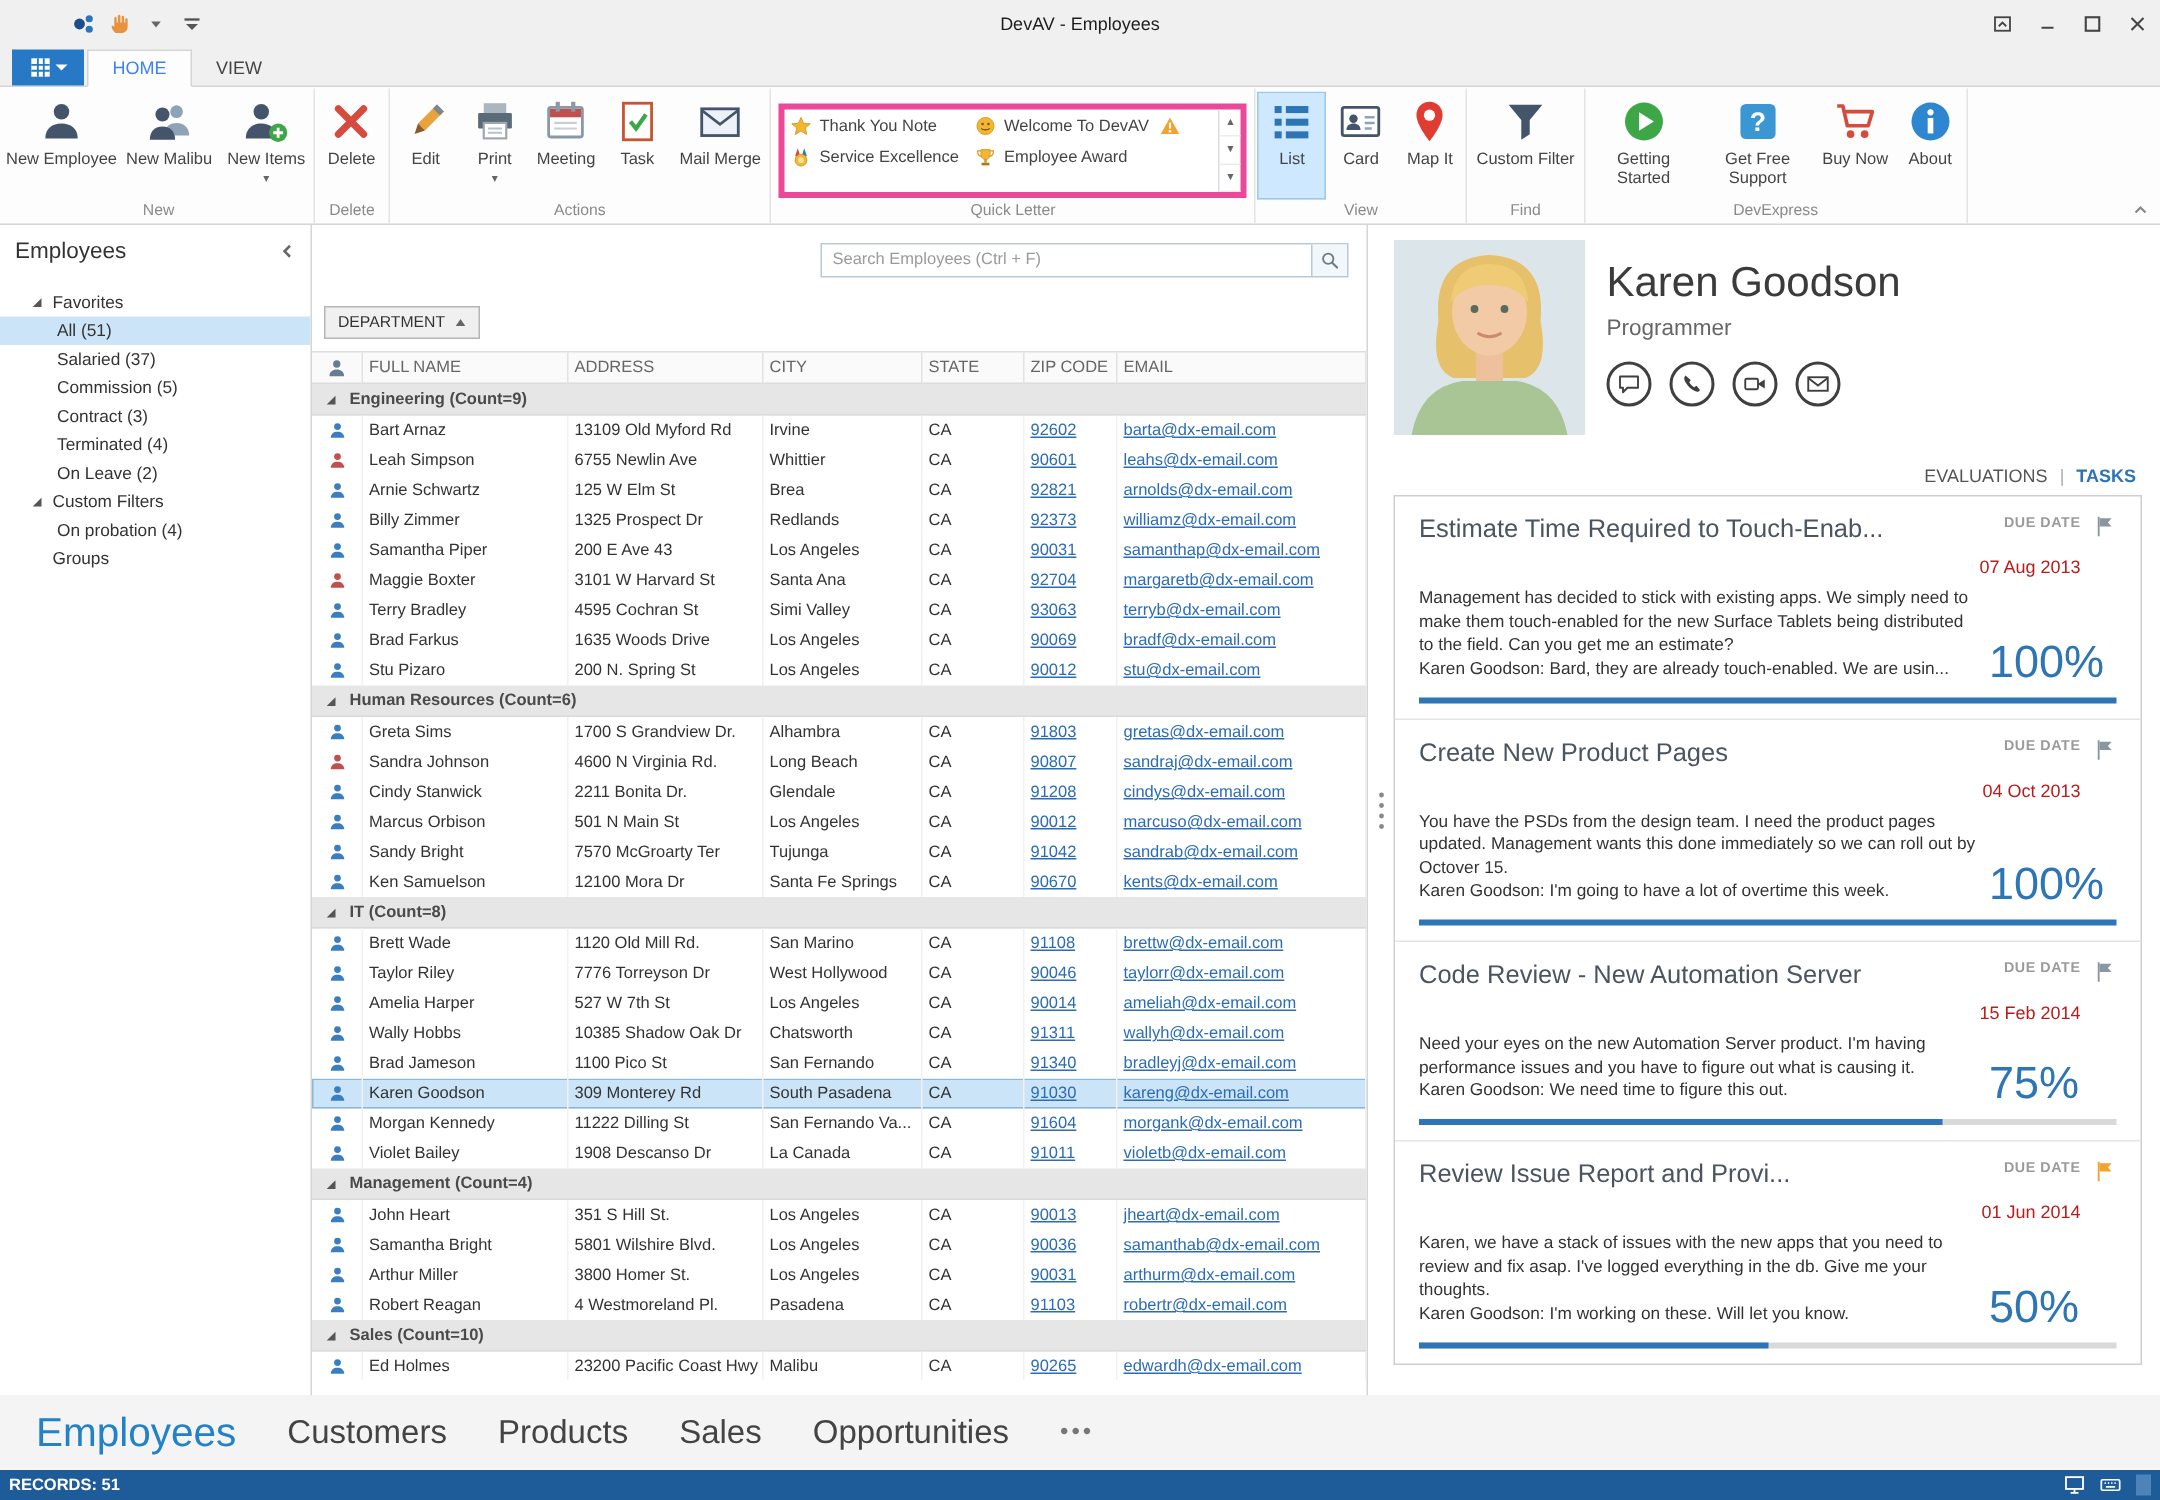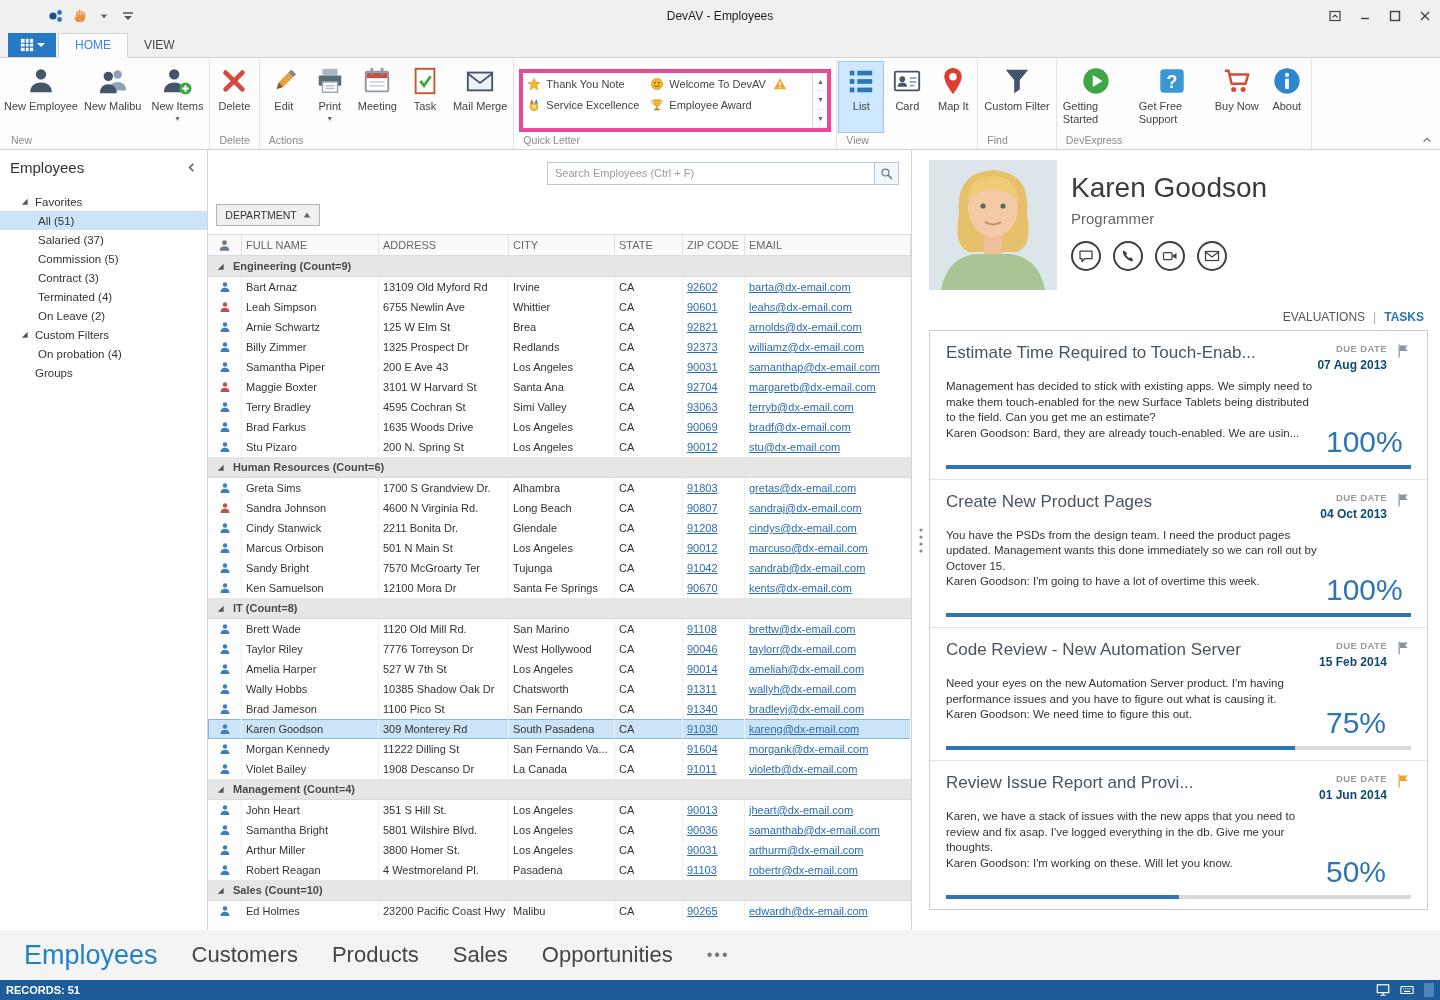--- a/index.html
+++ b/index.html
@@ -23,22 +23,22 @@
   .filebtn { width:48px; height:24px; margin:0 2px 0 8px; background:#2779c6; display:flex; align-items:center; justify-content:center; gap:3px; }
   .filebtn svg { width:14px; height:14px; }
   .filebtn .fcaret { width:0; height:0; border-left:4px solid transparent; border-right:4px solid transparent; border-top:4px solid #fff; }
   .rtab { padding:4px 16px 5px; font-size:12px; color:#444; }
   .rtab.active { background:#fdfdfd; border:1px solid #d4d4d4; border-bottom:1px solid #fdfdfd; margin-bottom:-1px; color:#3b82f6; }
 
   
   .ribbon { height:92px; background:#fdfdfd; border-bottom:1px solid #d4d4d4; display:flex; padding:1px 2px 0; position:relative; flex:0 0 auto; }
   .rgroup { display:flex; flex-direction:column; border-right:1px solid #e4e4e4; padding:0 1px; }
   .ritems { flex:1; display:flex; align-items:stretch; padding-top:2px; }
-  .rgroup-label { font-size:10.5px; color:#8a8a8a; padding:1px 8px 3px; }
-  .bigbtn { display:flex; flex-direction:column; align-items:center; padding:5px 5px 2px; font-size:11px; color:#444; min-width:46px; max-width:76px; line-height:1.15; }
+  .rgroup-label { text-align:center; font-size:10.5px; color:#8a8a8a; padding:1px 8px 3px; }
+  .bigbtn { display:flex; flex-direction:column; align-items:center; padding:5px 5px 2px; font-size:11px; color:#444; text-align:center; min-width:46px; max-width:76px; line-height:1.15; }
   .bigbtn .bicon { width:30px; height:30px; margin-bottom:4px; flex:0 0 auto; }
   .bigbtn .bicon svg { width:30px; height:30px; }
   .bigbtn.selected { background:#cde8ff; box-shadow:inset 0 0 0 1px #9fc6e8; }
   .bcaret { font-size:8px; color:#666; margin-top:1px; }
   .nowrap { white-space:nowrap; }
 
   .gallery { border:4px solid #ec4899; background:#fff; width:312px; height:63px; margin:8px 4px 0; display:flex; }
   .gal-grid { flex:1; display:flex; flex-direction:column; flex-wrap:wrap; align-content:flex-start; height:100%; overflow:hidden; }
   .gal-item { height:21px; width:123px; display:flex; align-items:center; gap:5px; font-size:11px; color:#444; padding:0 4px; white-space:nowrap; }
   .gal-item svg { width:14px; height:14px; flex:0 0 auto; }
@@ -114,21 +114,21 @@
   .ptabs .sep { color:#aaa; }
   .ptabs .active { color:#2e75b6; font-weight:bold; }
 
   .taskbox { flex:1 1 auto; border:1px solid #cfcfcf; background:#fff; overflow:hidden; display:flex; flex-direction:column; }
   .task { padding:12px 16px 10px; border-bottom:1px solid #e4e4e4; flex:1 1 auto; display:flex; flex-direction:column; }
   .task:last-child { border-bottom:none; }
   .task-top { display:flex; align-items:flex-start; }
   .task-title { flex:1; font-size:17px; color:#4a5560; padding-right:10px; white-space:nowrap; overflow:hidden; }
   .task-due { text-align:right; }
   .due-label { font-size:9.5px; font-weight:bold; color:#9a9a9a; letter-spacing:.4px; }
-  .due-date { font-size:12px; font-weight:bold; color:#0c4a6e; margin-top:4px; }
+  .due-date { font-size:12px; font-weight:normal; color:#b91c1c; margin-top:17px; }
   .flag { width:16px; height:16px; margin-left:8px; color:#8a97a3; }
   .flag svg { width:16px; height:16px; }
   .flag-orange { color:#f0a330; }
   .task-mid { display:flex; flex:1 1 auto; }
   .task-body { flex:1; font-size:11.5px; color:#333; line-height:1.35; margin-top:7px; white-space:pre-line; max-width:372px; }
   .task-pct { align-self:flex-end; font-size:30px; color:#2e75b6; margin-left:8px; line-height:1; }
   .bar { height:4px; background:#d9d9d9; margin-top:8px; flex:0 0 auto; }
   .bar-fill { height:100%; background:#2e75b6; }
 
   

